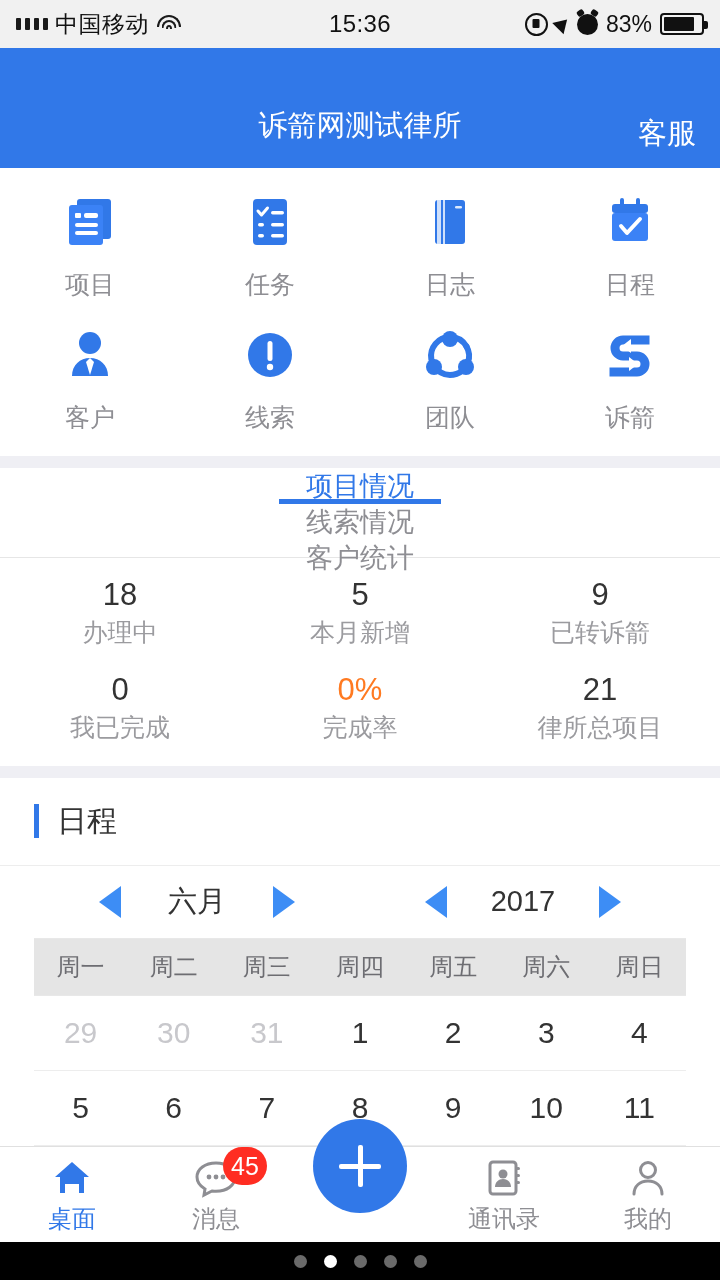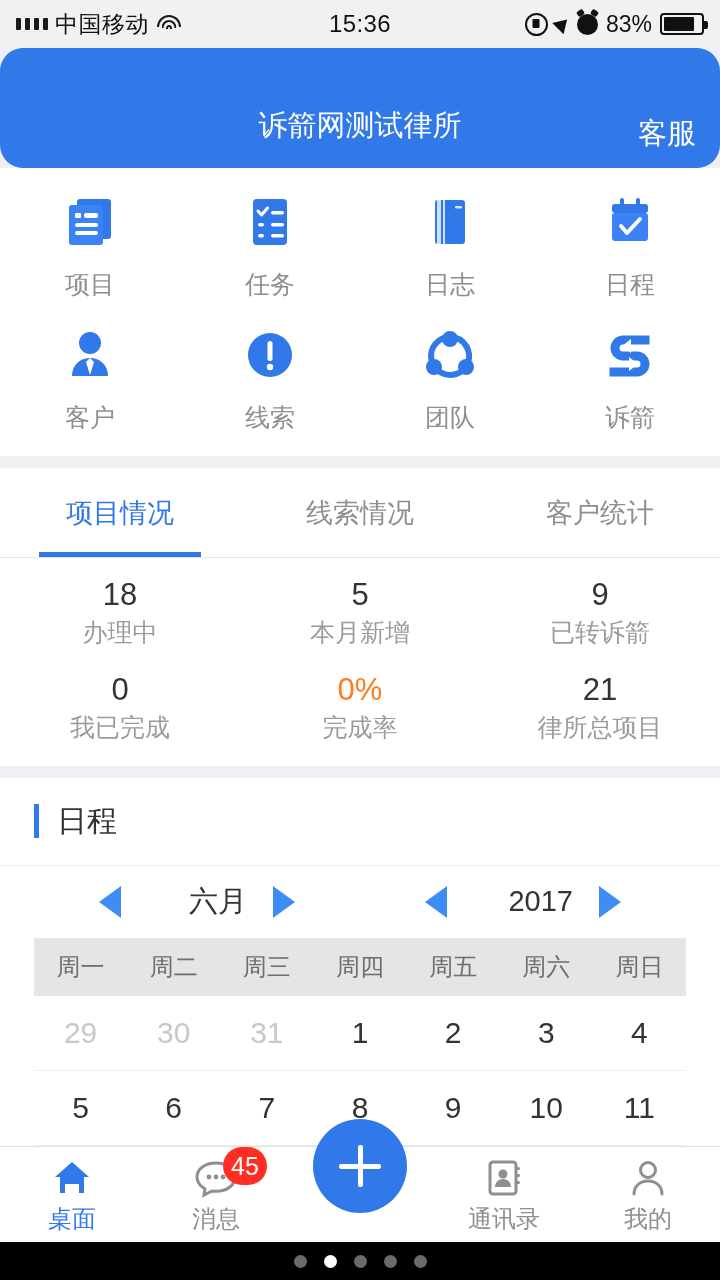--- a/index.html
+++ b/index.html
@@ -32,34 +32,34 @@
   .loc-ic { width:0;height:0; border-left:13px solid #111; border-top:8px solid transparent; border-bottom:8px solid transparent; transform:rotate(-45deg); }
   .alarm-ic { width:21px; height:21px; background:#111; border-radius:50%; position:relative; }
   .alarm-ic:before,.alarm-ic:after { content:""; position:absolute; top:-4px; width:7px; height:6px; background:#111; border-radius:2px;}
   .alarm-ic:before{left:0;transform:rotate(-35deg);} .alarm-ic:after{right:0;transform:rotate(35deg);}
   .batt-pct { font-size:23px; color:#111; }
   .batt { width:44px; height:22px; border:2.5px solid #111; border-radius:4px; position:relative; padding:2px; }
   .batt:after { content:""; position:absolute; right:-6px; top:6px; width:4px; height:8px; background:#111; border-radius:0 2px 2px 0; }
   .batt i { display:block; height:100%; background:#111; border-radius:1px; }
 
   
-  .header { background:#3178e8; height:120px; position:relative; flex:0 0 120px;border-radius:23px; }
+  .header { background:#3178e8; height:120px; position:relative; flex:0 0 120px; }
   .hdr-title { position:absolute; left:0; right:0; bottom:22px; text-align:center; color:#fff; font-size:29px; }
   .hdr-action { position:absolute; right:24px; bottom:14px; color:#fff; font-size:29px; }
 
   
   .grid { background:#fff; padding:14px 0 8px; flex:0 0 auto; }
   .grid-row { display:flex; }
   .cell { flex:1; display:flex; flex-direction:column; align-items:center; padding:8px 4px 14px; }
   .cell-ic { width:64px; height:64px; display:flex; align-items:center; justify-content:center; }
   .cell-lb { margin-top:14px; font-size:25px; color:#8e8e93; }
   .sep { height:12px; background:#efeff4; }
 
   
-  .tabs { background:#fff; display:flex; height:90px; border-bottom:1px solid #e6e6e6; }
+  .tabs { background:#fff; display:flex; height:90px; border-bottom:1px solid #e6e6e6;flex-direction:column; }
   .tab { flex:1; display:flex; align-items:center; justify-content:center; font-size:27px; color:#8e8e93; position:relative; }
   .tab.active { color:#3178e8; }
   .tab.active:after { content:""; position:absolute; bottom:0; left:50%; transform:translateX(-50%); width:162px; height:5px; background:#3178e8; }
 
   
   .stats { background:#fff; padding:6px 0 12px; }
   .st-row { display:flex; }
   .st { flex:1; text-align:center; padding:12px 0 10px; }
   .st-v { font-size:31px; color:#333; line-height:1.25; }
   .st-v.warn { color:#ff7a21; }
@@ -69,21 +69,21 @@
   .sec-hd { background:#fff; height:88px; display:flex; align-items:center; padding-left:34px; border-bottom:1px solid #ededed; }
   .sec-bar { width:5px; height:34px; background:#3178e8; margin-right:18px; }
   .sec-tt { font-size:30px; color:#333; }
 
   .cal { background:#fff; padding:0 34px; }
   .cal-nav { display:flex; align-items:center; height:72px; }
   .nav-grp { flex:1; display:flex; align-items:center; justify-content:center; gap:26px; }
   .arrow { width:0; height:0; border-top:16px solid transparent; border-bottom:16px solid transparent; }
   .arrow.left { border-right:22px solid #3d8df5; }
   .arrow.right { border-left:22px solid #3d8df5; }
-  .nav-val { font-size:29px; color:#333; min-width:100px; text-align:right; }
+  .nav-val { font-size:29px; color:#333; min-width:100px; text-align:center; }
   .wk-hd { display:flex; background:#e5e5e5; border-top:1px solid #e8e8e8; border-bottom:1px solid #e8e8e8; }
   .wk-hd div { flex:1; text-align:center; font-size:24px; color:#6d6d72; padding:12px 0; }
   .wk-row { display:flex; border-bottom:1px solid #ededed; }
   .day { flex:1; text-align:center; font-size:30px; color:#333; padding:20px 0; }
   .day.mute { color:#c8c8cc; }
 
   
   .tabbar { position:absolute; left:0; right:0; bottom:38px; height:96px; background:#fff; border-top:1px solid #e0e0e0; display:flex; align-items:flex-start; }
   .tb { flex:1; display:flex; flex-direction:column; align-items:center; padding-top:8px; position:relative; }
   .tb-ic { height:46px; display:flex; align-items:center; justify-content:center; position:relative; }

